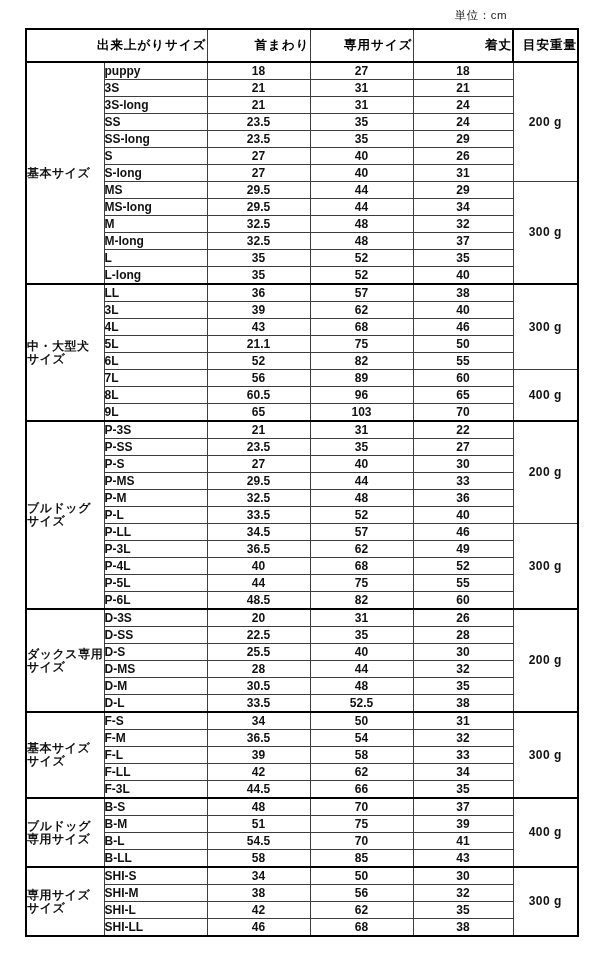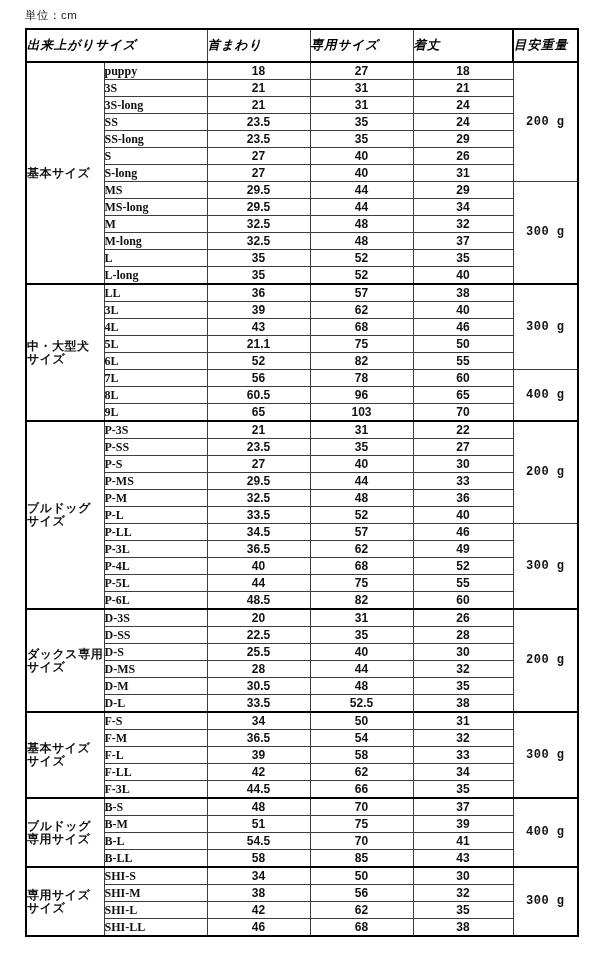--- a/index.html
+++ b/index.html
@@ -14,20 +14,21 @@
     overflow: hidden;
   }
   .page {
     position: relative;
     padding: 8px 0 0 25px;
     box-sizing: border-box;
   }
   .unit-note {
     width: 552px;
     box-sizing: border-box;
+    text-align: right;
     padding-right: 70px;
     font-size: 11.5px;
     font-weight: 400;
     color: #1a1a1a;
     margin-bottom: 5px;
     letter-spacing: 0.5px;
   }
   table.size-table {
     border-collapse: collapse;
     width: 552px;
@@ -38,58 +39,55 @@
   .size-table td {
     border: 1px solid #3d3d3d;
     padding: 0;
     overflow: hidden;
   }
   .size-table thead th {
     height: 31px;
     font-size: 12.5px;
     font-weight: 700;
     color: #000;
-    text-align: left;
+    text-align: right;
     border-bottom: 2.5px solid #000;
     letter-spacing: 1px;
-    font-style: italic;
   }
   .size-table tbody td {
     height: 16px;
     font-size: 12px;
     font-weight: 700;
     color: #111;
     line-height: 1.05;
   }
   .cell-cat {
     text-align: left;
     white-space: pre-line;
     font-size: 12px;
     letter-spacing: 0.5px;
     line-height: 1.6;
   }
   .cell-name {
     text-align: left;
     padding-left: 4px;
-    font-family: Liberation Serif, serif;
   }
   .cell-num {
     text-align: center;
   }
   .cell-weight, th.wcol {
     border-left: 2.5px solid #000;
     margin-left: 40px;
   }
   .cell-weight {
     text-align: center;
     font-weight: 400;
     font-size: 11.5px;
     color: #595959;
     letter-spacing: 0.5px;
-    font-family: Liberation Mono, monospace;
   }
   tr.sec-top > td {
     border-top: 2.5px solid #000;
   }
 </style>
 </head>
 <body>
 
 <div class="page">
   <div class="unit-note">単位：cm</div>
@@ -223,21 +221,21 @@
         </tr>
         <tr>
           <td class="cell-name">6L</td>
           <td class="cell-num">52</td>
           <td class="cell-num">82</td>
           <td class="cell-num">55</td>
         </tr>
         <tr>
           <td class="cell-name">7L</td>
           <td class="cell-num">56</td>
-          <td class="cell-num">78</td>
+          <td class="cell-num">89</td>
           <td class="cell-num">60</td>
           <td class="cell-weight" rowspan="3">400 g</td>
         </tr>
         <tr>
           <td class="cell-name">8L</td>
           <td class="cell-num">60.5</td>
           <td class="cell-num">96</td>
           <td class="cell-num">65</td>
         </tr>
         <tr>

